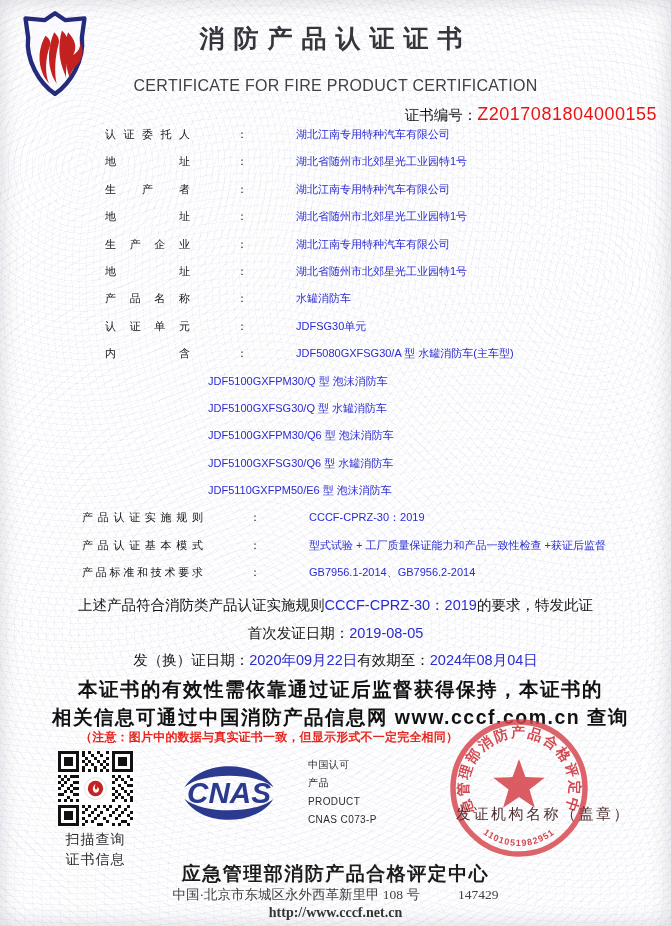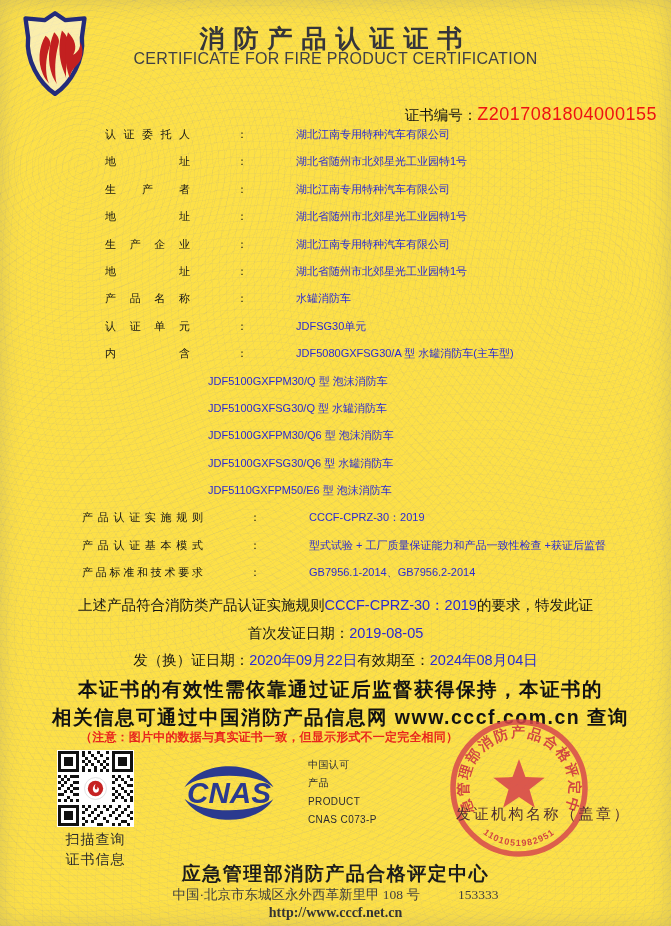--- a/index.html
+++ b/index.html
@@ -1,36 +1,36 @@
 <!DOCTYPE html>
 <html><head>
 <meta charset="utf-8">
 <style>
   html,body{margin:0;padding:0;background:#cfcfd4;}
   .page{
     position:relative;width:671px;height:926px;margin:0 auto;overflow:hidden;
-    background:#fde047;
+    background:#ffffff;
     font-family:"Liberation Sans","DejaVu Sans",sans-serif;
     color:#141414;
   }
   .page::before{
     content:"";position:absolute;inset:0;pointer-events:none;z-index:0;
     background-image:
       repeating-radial-gradient(circle at 12% 18%, rgba(120,130,180,.07) 0 1px, transparent 1px 6px),
       repeating-radial-gradient(circle at 88% 30%, rgba(120,130,180,.06) 0 1px, transparent 1px 7px),
       repeating-radial-gradient(circle at 38% 68%, rgba(120,130,180,.06) 0 1px, transparent 1px 8px),
       repeating-radial-gradient(circle at 72% 96%, rgba(150,120,160,.05) 0 1px, transparent 1px 9px);
     box-shadow: inset 0 0 22px rgba(110,110,135,.28);
   }
   .abs{position:absolute;}
   
   .shield-logo{left:16px;top:8px;z-index:2;}
   .title-cn{left:0;right:0;top:22px;text-align:center;font-size:25px;font-weight:700;
     letter-spacing:9px;color:#35353b;z-index:1;}
-  .title-en{left:0;right:0;top:50px;text-align:center;font-size:16px;color:#404046;
+  .title-en{left:0;right:0;top:77px;text-align:center;font-size:16px;color:#404046;
     letter-spacing:.3px;z-index:1;}
   .certno{top:104px;right:14px;font-size:14.5px;z-index:1;}
   .certno .no{color:#ee1111;font-size:18px;letter-spacing:.5px;}
   
   .fields{left:0;right:0;top:127px;z-index:1;}
   .row{height:27.4px;display:flex;align-items:flex-start;padding-left:105px;font-size:11px;white-space:nowrap;gap:44px;}
   .lbl{display:inline-block;width:85px;text-align:justify;text-align-last:justify;
     -moz-text-align-last:justify;text-justify:inter-character;color:#141414;}
   .colon{display:inline-block;width:16px;text-align:center;color:#141414;}
   .val{color:#2b2bd2;margin-left:2px;}
@@ -247,17 +247,17 @@
       <textPath href="#ringPath" startOffset="50%" text-anchor="middle">应急管理部消防产品合格评定中心</textPath>
     </text>
     <text font-size="9" fill="#cf3a42" font-weight="bold" letter-spacing="1" font-family="Liberation Sans, DejaVu Sans, sans-serif">
       <textPath href="#numPath" startOffset="50%" text-anchor="middle">1101051982951</textPath>
     </text>
   </svg>
   <div class="abs stamp-label">发证机构名称（盖章）</div>
 
   <div class="abs org-name">应急管理部消防产品合格评定中心</div>
   <div class="abs address">
-    <span>中国·北京市东城区永外西革新里甲 108 号</span><span class="gap"></span><span>153333</span>
+    <span>中国·北京市东城区永外西革新里甲 108 号</span><span class="gap"></span><span>147429</span>
   </div>
   <div class="abs url">http://www.cccf.net.cn</div>
 
 </div>
 
 </body></html>

